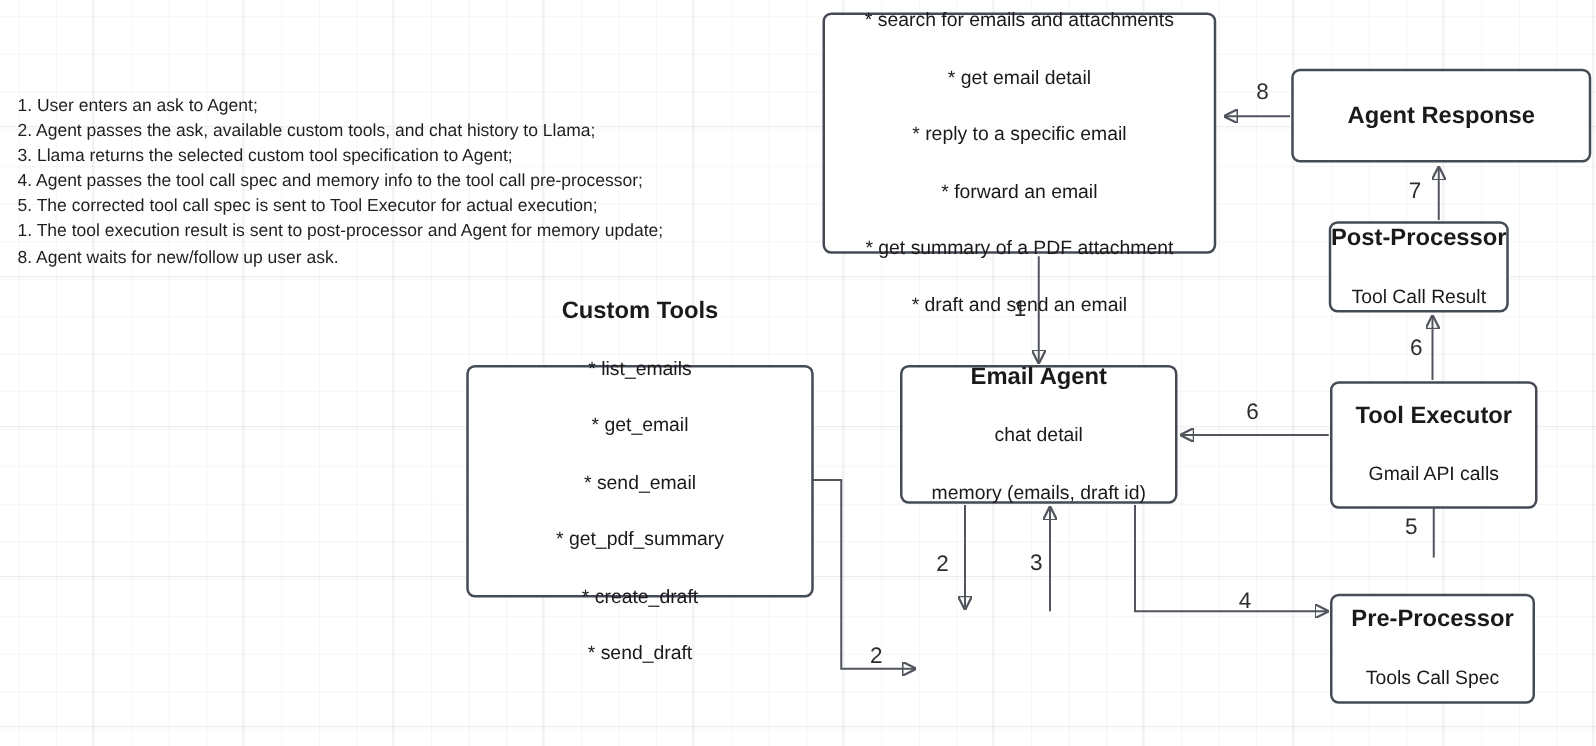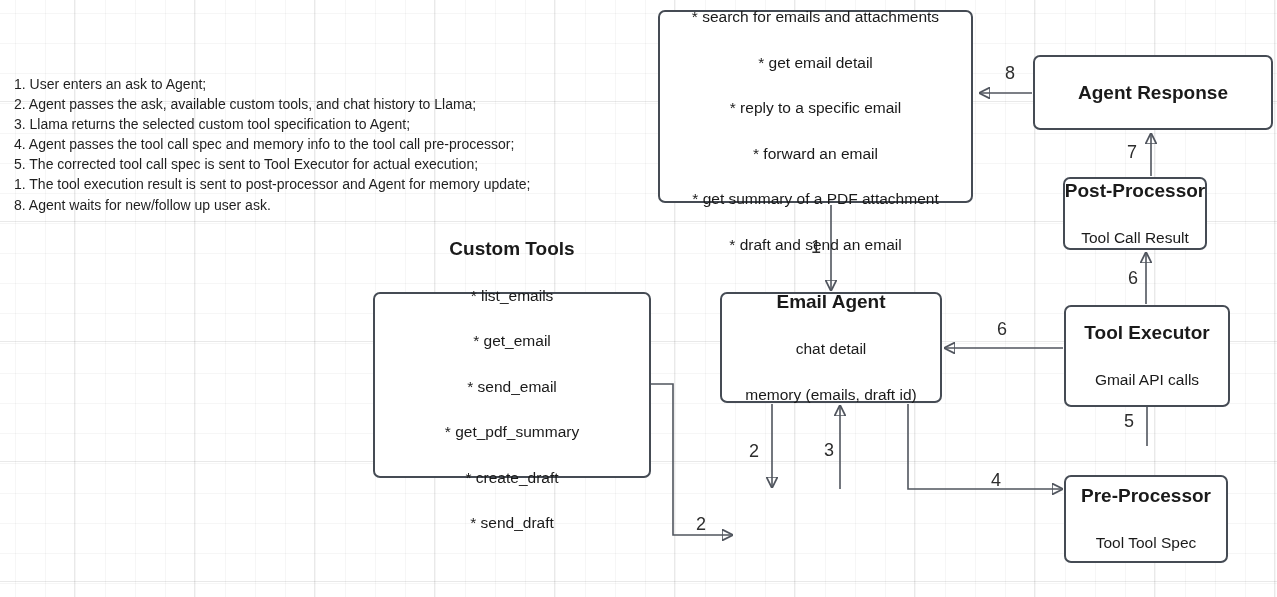--- a/index.html
+++ b/index.html
@@ -112,21 +112,21 @@
     <div class="node-line">Tool Call Result</div>
   </div>
 
   <div class="node n-tool-executor">
     <div class="node-title">Tool Executor</div>
     <div class="node-line">Gmail API calls</div>
   </div>
 
   <div class="node n-pre-processor">
     <div class="node-title">Pre-Processor</div>
-    <div class="node-line">Tool Tool Spec</div>
+    <div class="node-line">Tools Call Spec</div>
   </div>
 
   <div class="node n-email-agent">
     <div class="node-title">Email Agent</div>
     <div class="node-line">chat detail</div>
     <div class="node-line">memory (emails, draft id)</div>
   </div>
 
   <div class="node n-custom-tools">
     <div class="node-title">Custom Tools</div>

